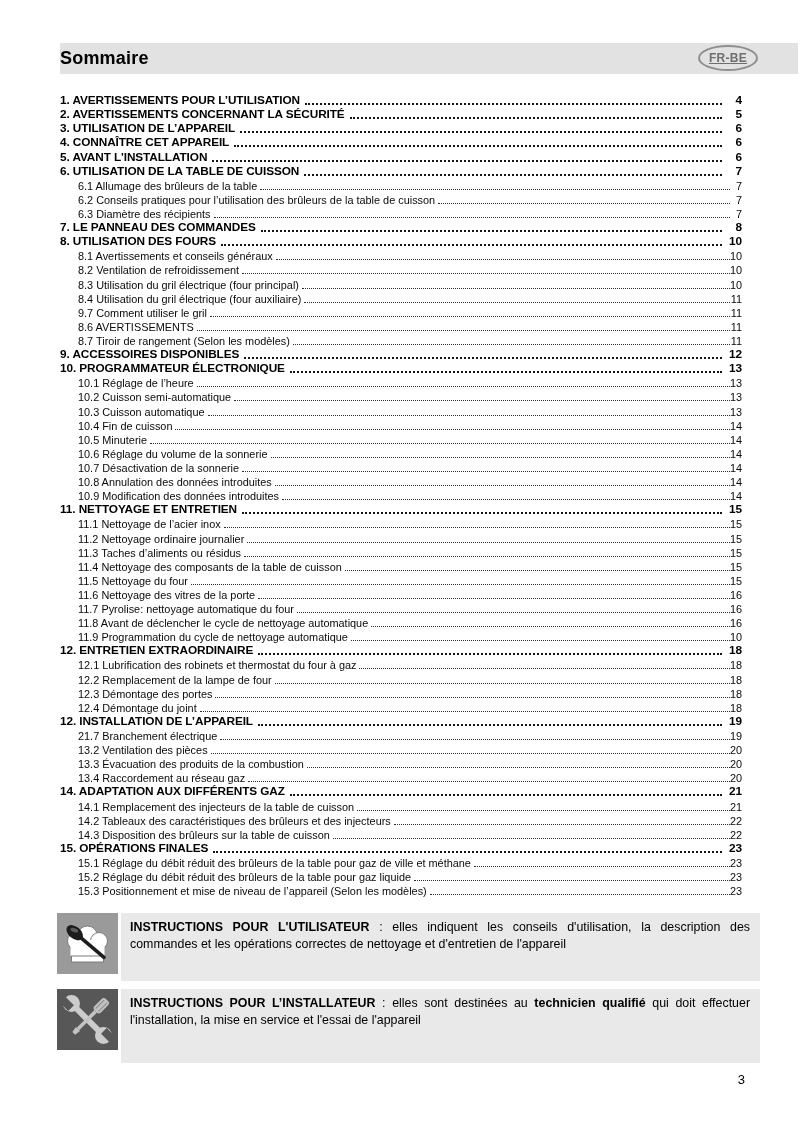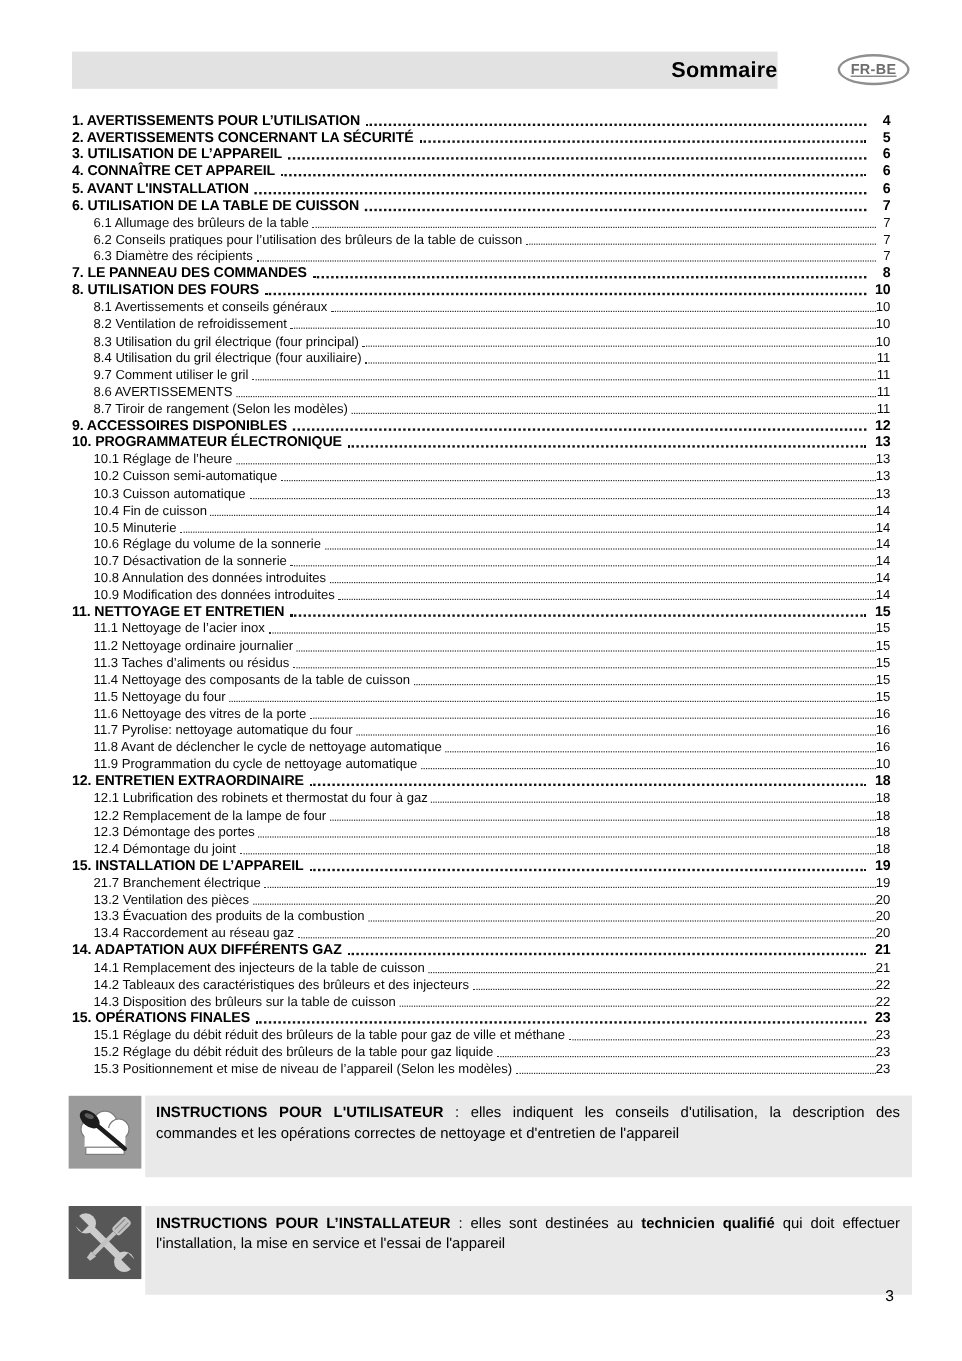--- a/index.html
+++ b/index.html
@@ -4,22 +4,22 @@
 <style>
   html,body{margin:0;padding:0;}
   body{
     width:802px;height:1134px;background:#ffffff;color:#000;
     font-family:"Liberation Sans", sans-serif;position:relative;overflow:hidden;
   }
   .page{position:absolute;inset:0;}
 
   
   .header-bar{
-    position:absolute;left:60px;top:43px;width:588px;height:31px;
-    background:#e2e2e2;display:flex;align-items:center;justify-content:flex-end;
+    position:absolute;left:60px;top:43px;width:738px;height:31px;
+    background:#e2e2e2;display:flex;align-items:center;justify-content:flex-start;
   }
   .header-title{font-size:18px;font-weight:bold;letter-spacing:.2px;}
   .lang-badge{
     position:absolute;left:698px;top:45px;width:60px;height:26px;
     border:2px solid #8f8f8f;border-radius:50%;box-sizing:border-box;
     display:flex;align-items:center;justify-content:center;
     color:#6e6e6e;font-weight:bold;font-size:12px;letter-spacing:.3px;text-decoration:underline;
   }
 
   
@@ -29,21 +29,21 @@
   .toc-row.lvl2{font-size:10.9px;padding-left:18px;color:#0a0a0a;}
   .toc-label{white-space:nowrap;}
   .toc-leader{flex:1;border-bottom:2px dotted #141414;margin:0 0 2px 5px;}
   .lvl2 .toc-leader{border-bottom:1.6px dotted #2e2e2e;margin-left:3px;margin-bottom:2px;}
   .toc-page{text-align:right;}
   .lvl1 .toc-page{min-width:15px;padding-left:5px;}
   .lvl2 .toc-page{min-width:12px;}
 
   
   .notes{position:absolute;left:57px;top:913px;width:703px;}
-  .note{display:flex;gap:3px;margin-bottom:24px;}
+  .note{display:flex;gap:3px;margin-bottom:8px;}
   .note-icon{width:61px;height:61px;flex:none;}
   .note-icon svg{display:block;}
   .note-panel{
     flex:1;background:#e9e9e9;box-sizing:border-box;
     padding:6px 10px 4px 9px;font-size:12.4px;line-height:16.6px;
     text-align:justify;
   }
   .note-panel.user{min-height:68px;}
   .note-panel.installer{min-height:74px;}
   .note-title{font-weight:bold;}
@@ -279,21 +279,21 @@
       <span class="toc-label">12.3 Démontage des portes</span>
       <span class="toc-leader"></span>
       <span class="toc-page">18</span>
     </div>
       <div class="toc-row lvl2">
       <span class="toc-label">12.4 Démontage du joint</span>
       <span class="toc-leader"></span>
       <span class="toc-page">18</span>
     </div>
       <div class="toc-row lvl1">
-      <span class="toc-label">15. INSTALLATION DE L’APPAREIL</span>
+      <span class="toc-label">12. INSTALLATION DE L’APPAREIL</span>
       <span class="toc-leader"></span>
       <span class="toc-page">19</span>
     </div>
       <div class="toc-row lvl2">
       <span class="toc-label">21.7 Branchement électrique</span>
       <span class="toc-leader"></span>
       <span class="toc-page">19</span>
     </div>
       <div class="toc-row lvl2">
       <span class="toc-label">13.2 Ventilation des pièces</span>

